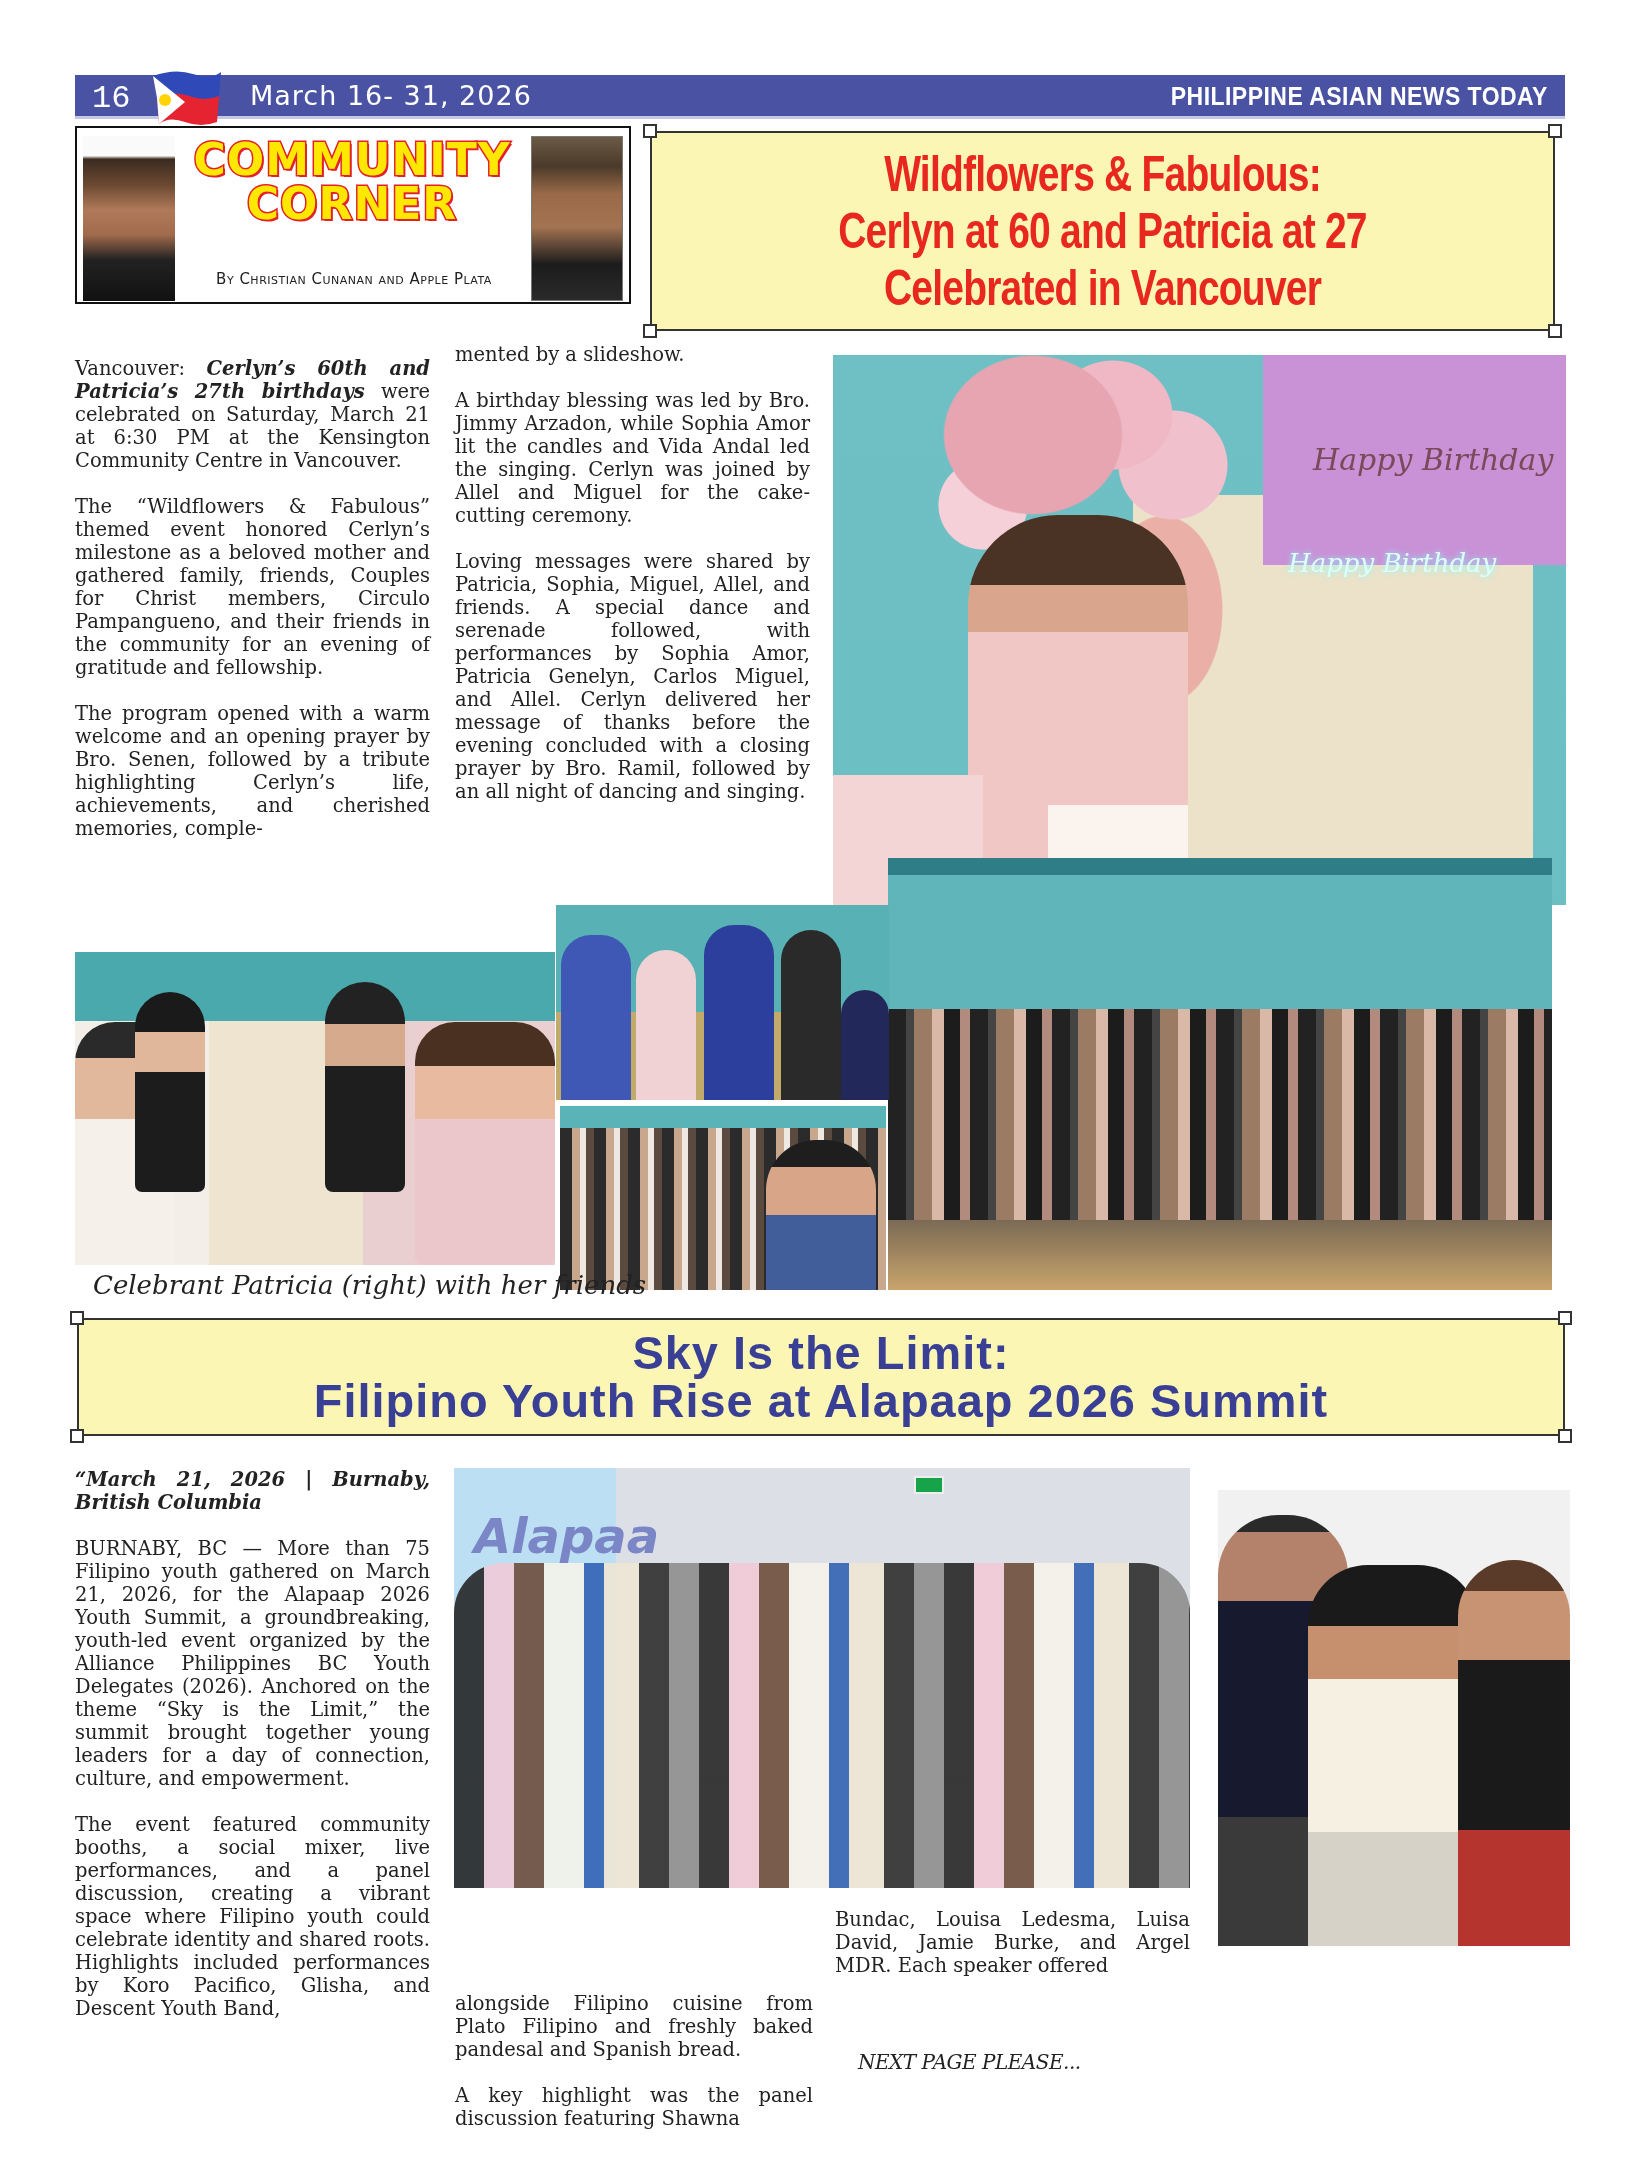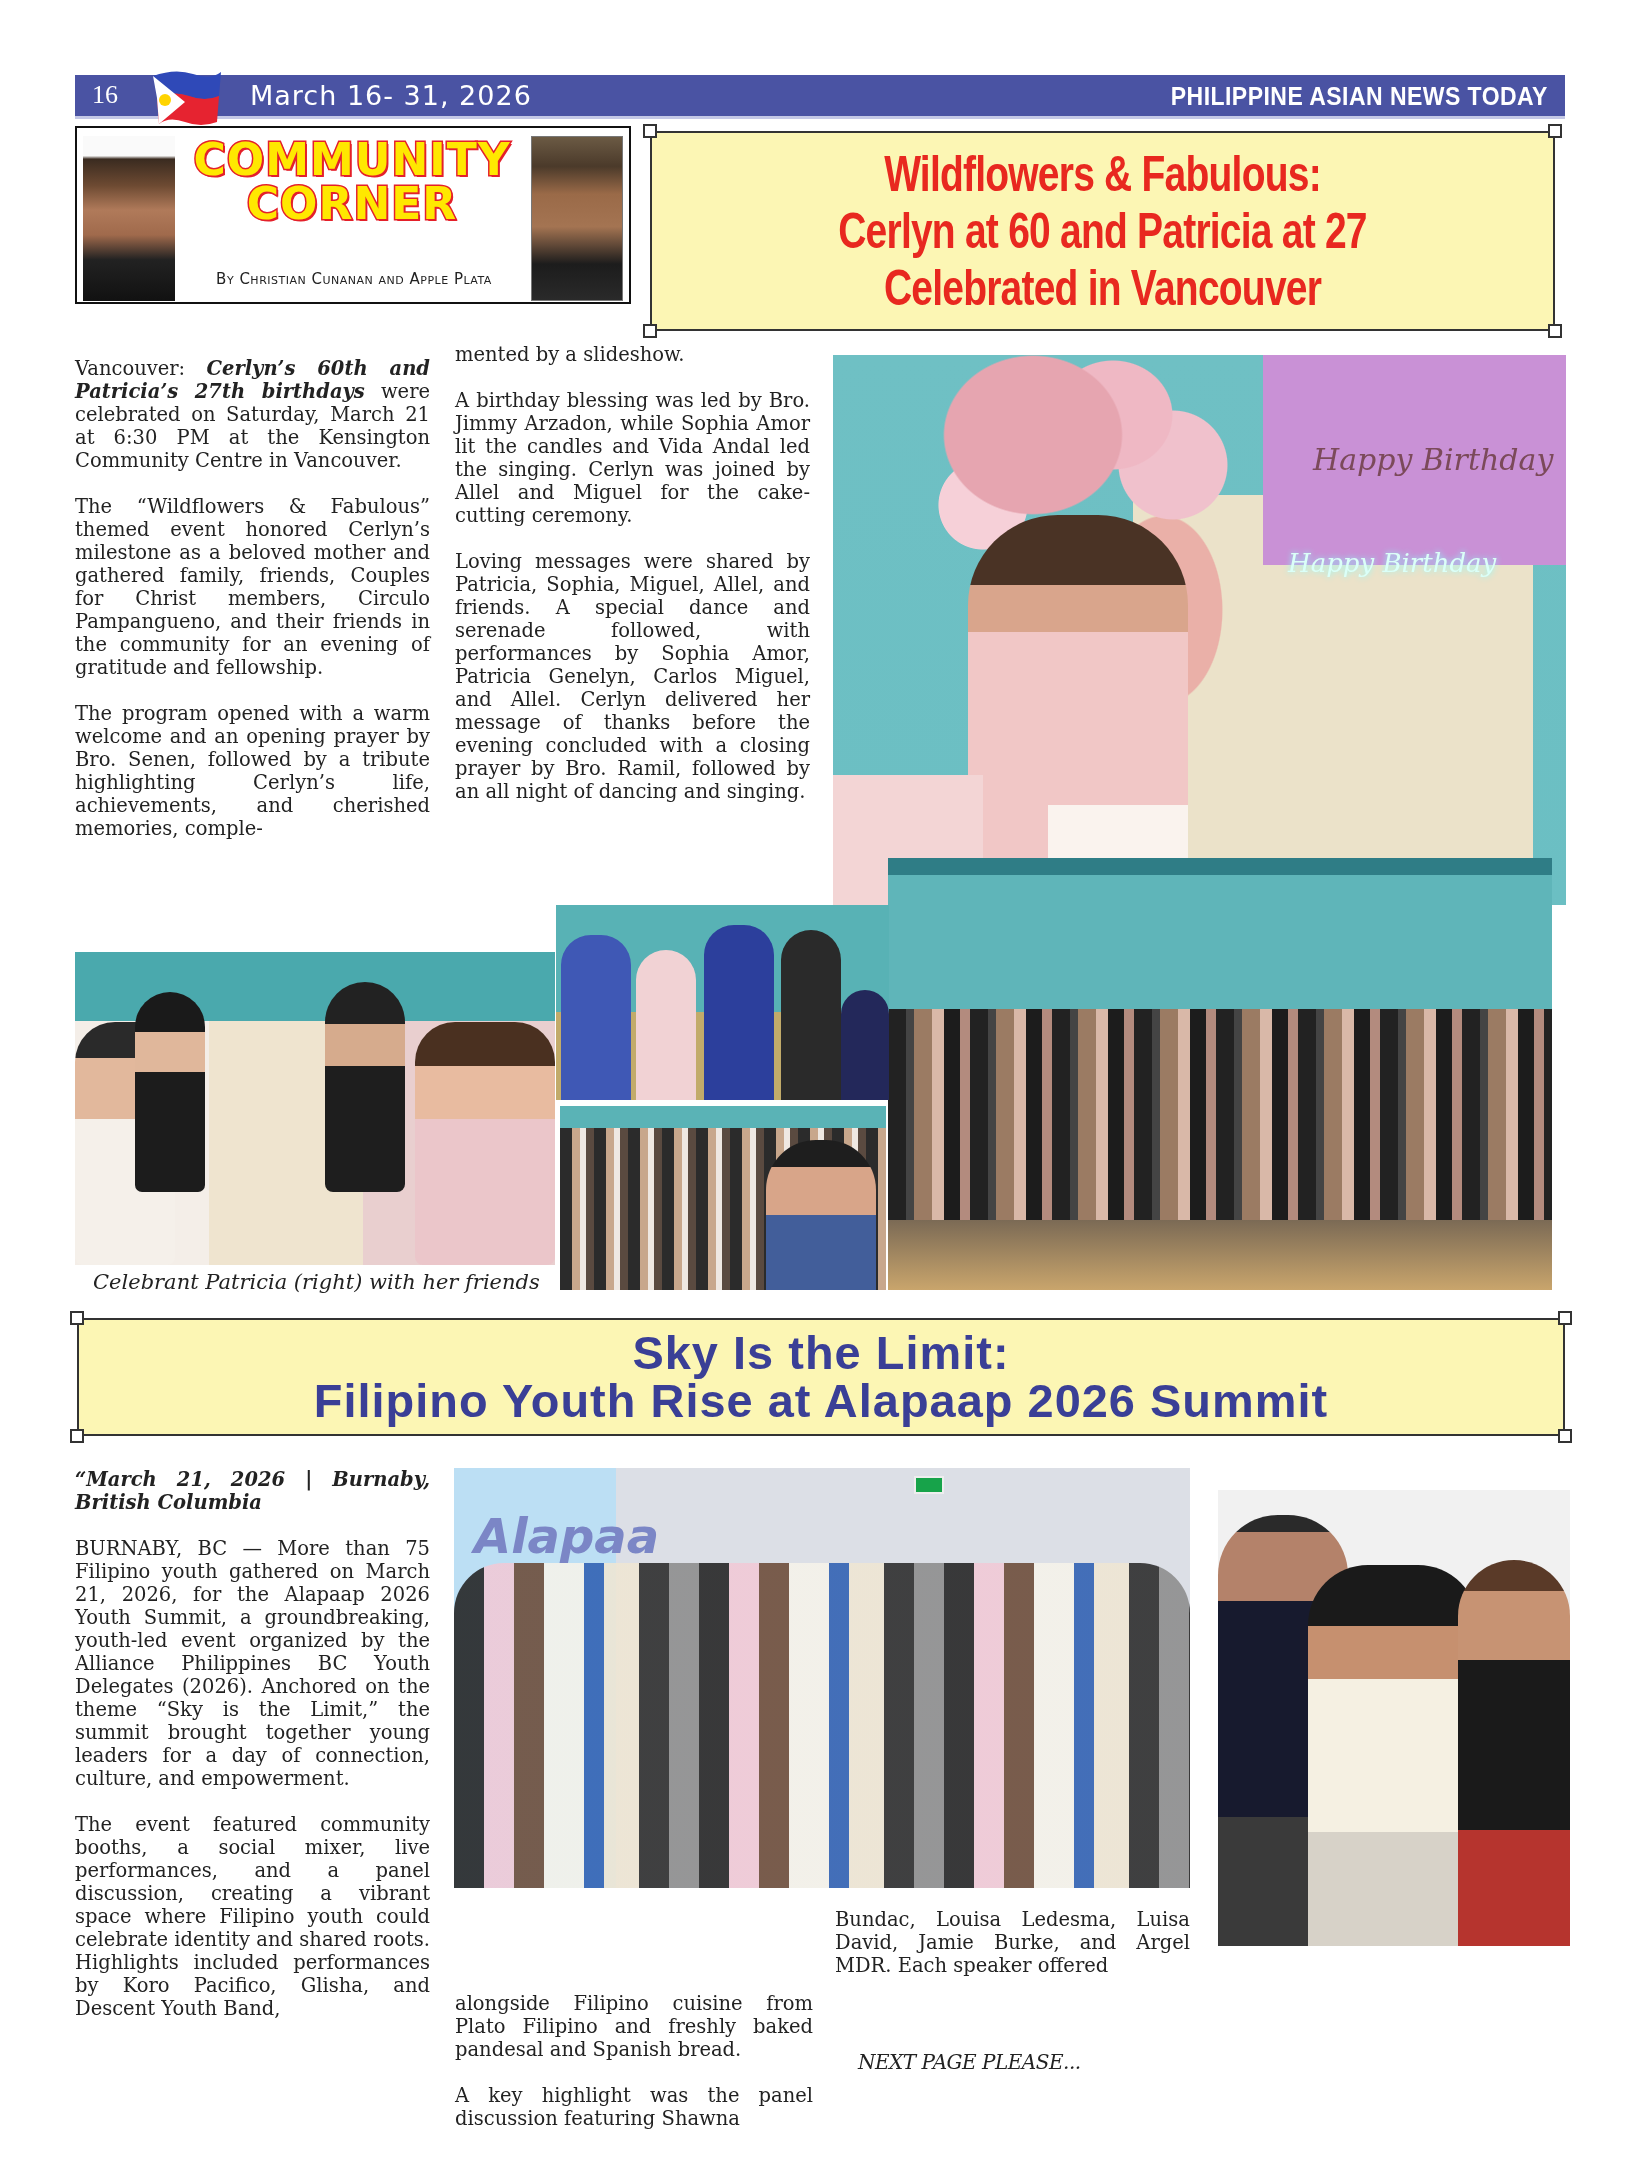--- a/index.html
+++ b/index.html
@@ -3,21 +3,21 @@
 <meta charset="utf-8">
 <style>
   * { box-sizing: border-box; margin: 0; padding: 0; }
   html, body { width: 1650px; height: 2175px; background: #ffffff; overflow: hidden; }
   body { position: relative; font-family: "DejaVu Serif", "Liberation Serif", serif; color: #1e1e1e; }
 
   .abs { position: absolute; }
 
   
   .header-bar { left: 75px; top: 75px; width: 1490px; height: 44px; background: #4a53a3; border-bottom: 3px solid #c4c8e6; }
-  .page-num { left: 92px; top: 80px; font-family: Liberation Serif, serif; font-size: 26px; color: #fff; font-weight: 300; }
+  .page-num { left: 92px; top: 80px; font-family: Liberation Mono, monospace; font-size: 32px; color: #fff; font-weight: 300; }
   .issue-date { left: 250px; top: 80px; font-family: "DejaVu Sans", sans-serif; font-size: 27px; color: #fff; letter-spacing: 1px; }
   .pub-name { right: 102px; top: 82px; font-family: "Liberation Sans", sans-serif; font-size: 25px; color: #fff; font-weight: bold; letter-spacing: 0.5px; transform: scaleX(0.92); transform-origin: right; }
 
   
   .flag { left: 145px; top: 66px; width: 80px; height: 70px; }
 
   
   .column-box { left: 75px; top: 126px; width: 556px; height: 178px; border: 2px solid #111; background: #fff; }
   .col-photo { position: absolute; top: 8px; width: 92px; height: 165px; }
   .col-photo.left { left: 6px; background: linear-gradient(180deg, #fafafa 0%, #fafafa 12%, #3a2b20 14%, #6d4a32 30%, #b07a5a 45%, #a06a4c 60%, #222 75%, #111 100%); }
@@ -74,21 +74,21 @@
       linear-gradient(180deg, #5ab3b6 0 12%, transparent 12%),
       repeating-linear-gradient(90deg, #2b2b2b 0 12px, #c8a78c 12px 20px, #efe8e2 20px 26px, #5a4a40 26px 34px),
       #5d4a3f; }
   .ph-dinner-small .guy { position: absolute; right: 10px; bottom: 0; width: 110px; height: 150px; border-radius: 50px 50px 0 0; background: linear-gradient(180deg, #1e1e1e 0 18%, #d8a589 18% 50%, #425e9a 50% 100%); }
   .ph-friends { left: 75px; top: 952px; width: 480px; height: 313px;
     background:
       linear-gradient(180deg, #4aa9ad 0 22%, transparent 22%),
       linear-gradient(90deg, #f4eee8 0 28%, #efe4cf 28% 60%, #e9cfcf 60% 100%); }
   .ph-friends .p { position: absolute; border-radius: 40px 40px 8px 8px; }
 
-  .caption-friends { left: 93px; top: 1270px; font-family: "DejaVu Serif", serif; font-style: italic; font-size: 21px; color: #222; }
+  .caption-friends { left: 93px; top: 1270px; font-family: "DejaVu Serif", serif; font-style: italic; font-size: 26px; color: #222; }
 
   .ph-alapaap { left: 454px; top: 1468px; width: 736px; height: 420px;
     background:
       linear-gradient(90deg, #bcdff4 0 22%, #dcdfe6 22% 100%);
   }
   .ph-alapaap .banner-text { position: absolute; left: 20px; top: 40px; font-family: "DejaVu Sans", sans-serif; font-weight: bold; font-style: italic; font-size: 48px; color: #7b86c6; }
   .ph-alapaap .crowd { position: absolute; left: 0; top: 95px; width: 100%; height: 325px;
     background: repeating-linear-gradient(90deg, #222 0 30px, #f1c9d6 30px 60px, #6b4a37 60px 90px, #f6f3ea 90px 130px, #2e5fb2 130px 150px, #efe6d3 150px 185px, #2a2a2a 185px 215px, #8c8c8c 215px 245px); opacity: 0.88; border-radius: 50px 50px 0 0; }
   .ph-alapaap .exit { position: absolute; left: 460px; top: 8px; width: 30px; height: 18px; background: #17a34a; border: 2px solid #eee; }
 

